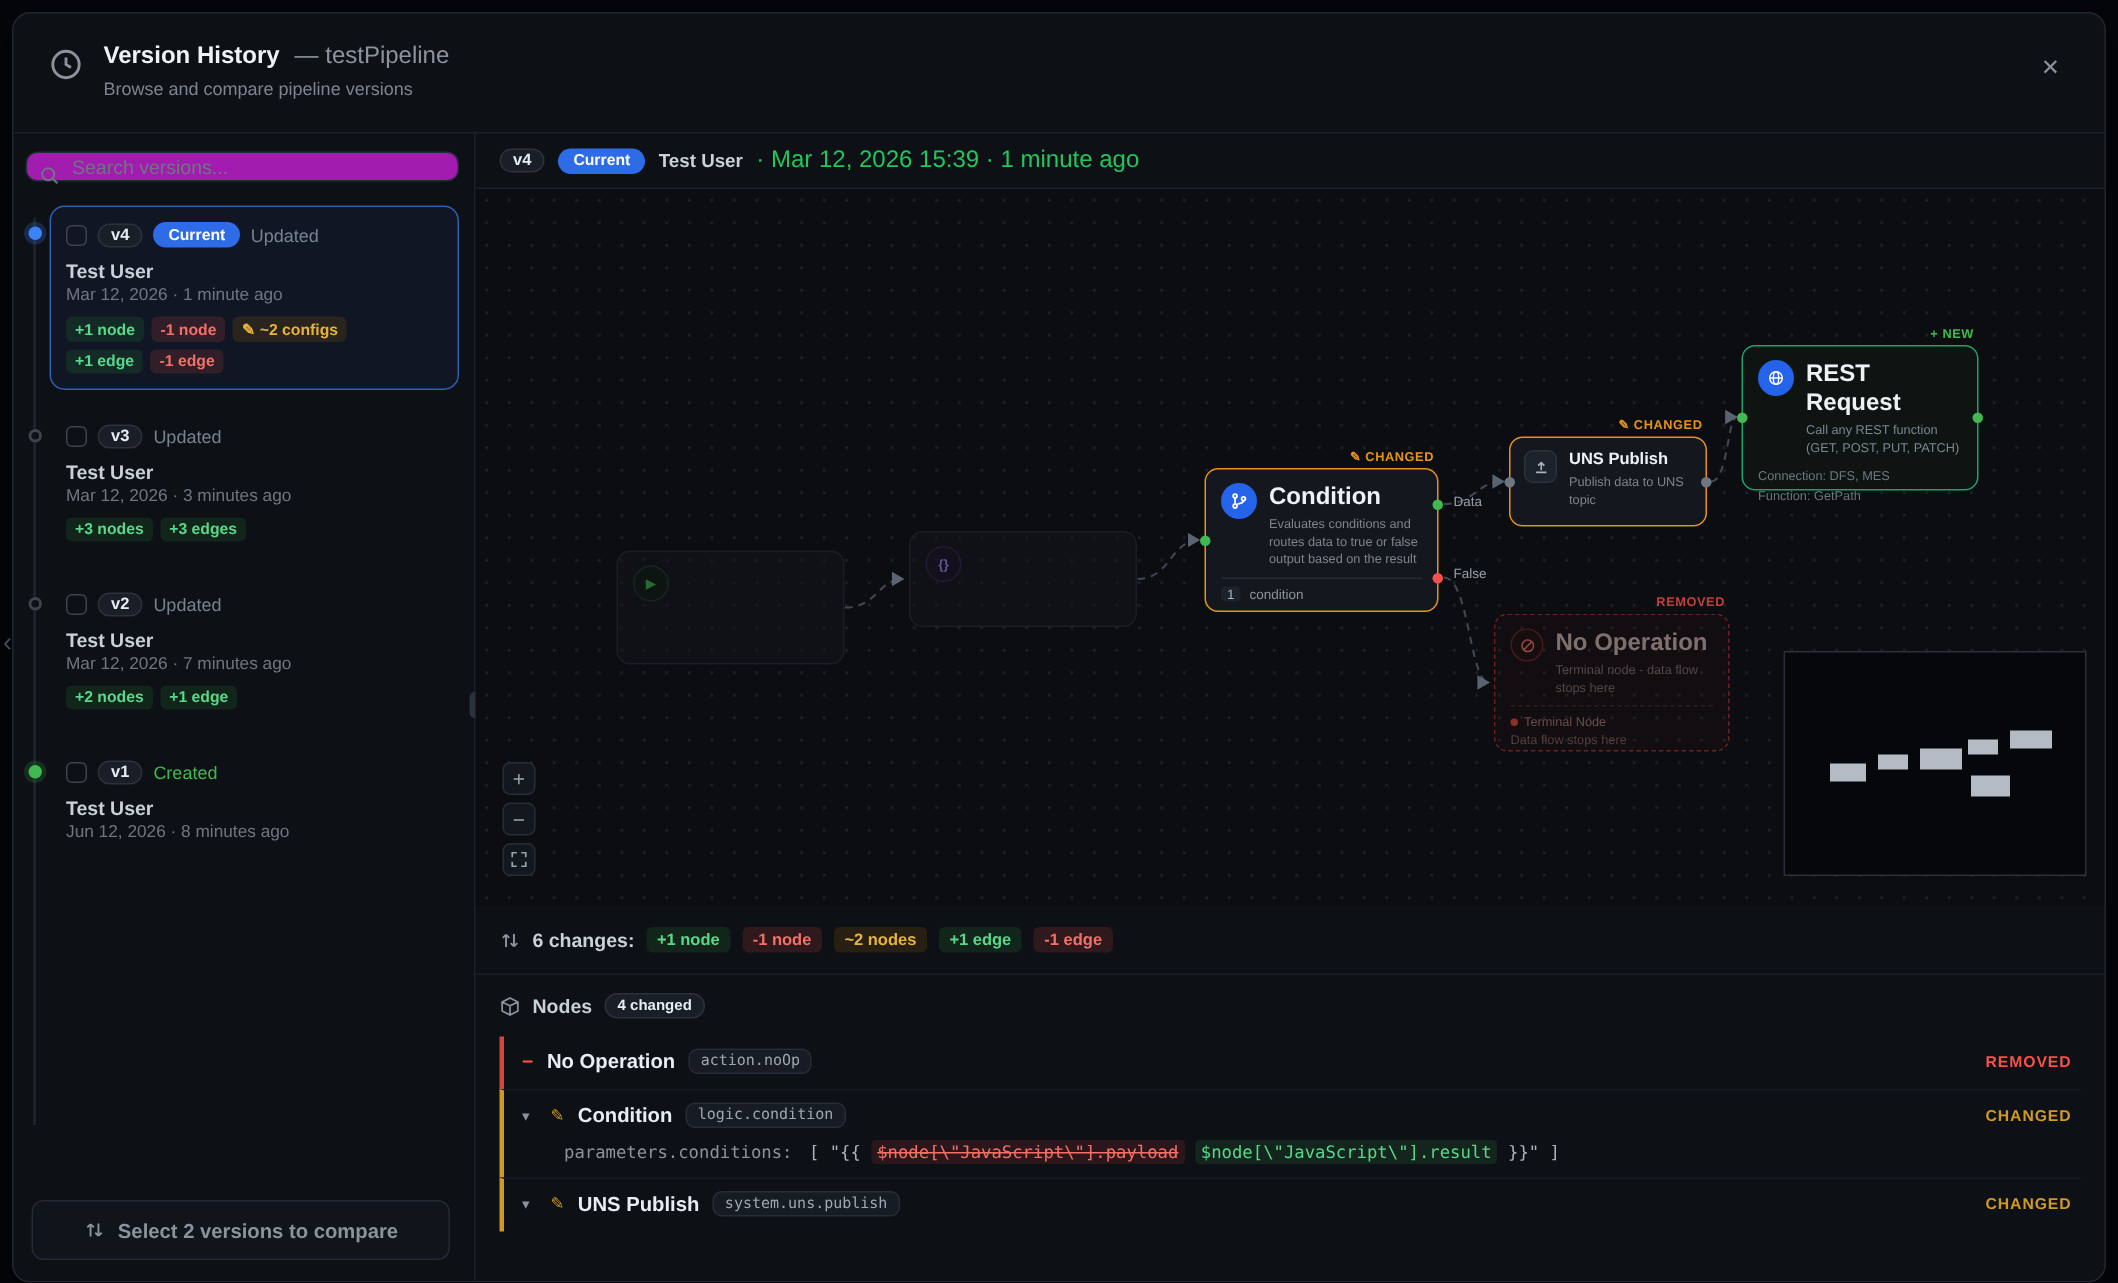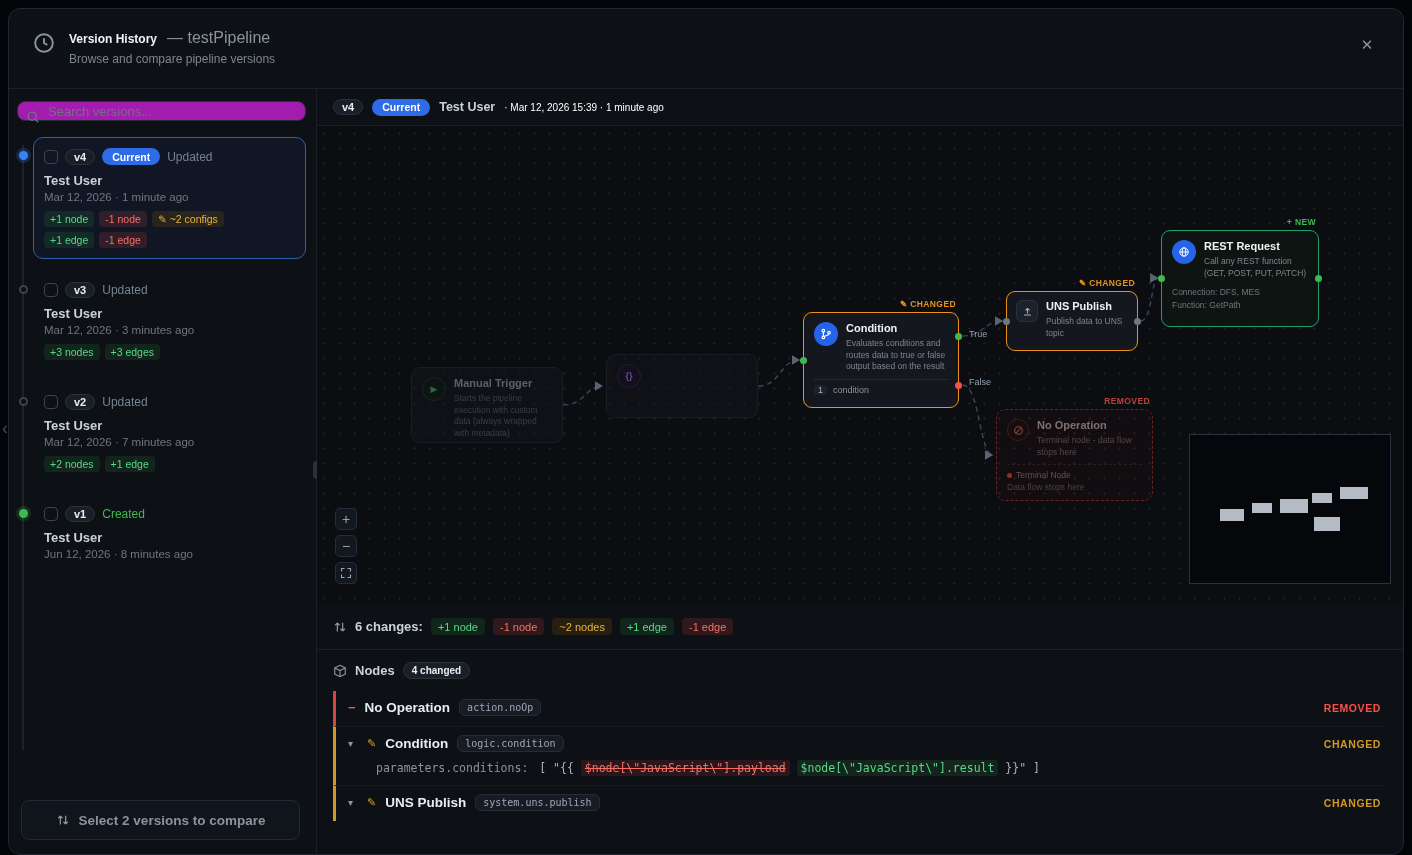--- a/index.html
+++ b/index.html
@@ -10,21 +10,21 @@
 
   .modal { position:absolute; left:8px; top:8px; right:8px; bottom:0;
            background:#0d1015; border:1px solid #202632; border-radius:12px;
            display:flex; flex-direction:column; overflow:hidden; box-shadow:0 10px 40px rgba(0,0,0,.6); }
 
   
   .modal-header { flex:none; height:80px; display:flex; align-items:flex-start; gap:14px;
                   padding:20px 24px 0; border-bottom:1px solid #1a202a; position:relative; }
   .h-clock { color:#8b949e; margin-top:3px; }
   .h-titlerow { display:flex; align-items:baseline; gap:10px; }
-  .h-title { font-size:12px; font-weight:700; color:#f0f3f6; }
+  .h-title { font-size:16px; font-weight:700; color:#f0f3f6; }
   .h-pipeline { font-size:16px; color:#8b949e; }
   .h-sub { font-size:12px; color:#7d8590; margin-top:5px; }
   .close-btn { position:absolute; top:22px; right:22px; width:28px; height:28px; display:flex;
                align-items:center; justify-content:center; color:#8b949e; font-size:15px; cursor:pointer; }
 
   .body { flex:1; display:flex; min-height:0; }
 
   
   .sidebar { width:308px; flex:none; border-right:1px solid #1a202a; display:flex; flex-direction:column; position:relative; }
   .search-wrap { margin:12px 10px 4px 8px; position:relative; }
@@ -45,45 +45,45 @@
   .v-row1 { display:flex; align-items:center; gap:7px; }
   .cb { width:14px; height:14px; border:1.5px solid #3d444d; border-radius:4px; flex:none; cursor:pointer; }
   .v-tag { font-size:11px; font-weight:700; color:#e6edf3; background:#1a1f27; border:1px solid #2b323c;
            border-radius:999px; padding:1px 8px; }
   .pill-current { font-size:10.5px; font-weight:700; color:#fff; background:#2e6be6; border-radius:999px; padding:2.5px 10px; }
   .v-action { font-size:12px; color:#768390; }
   .v-action.created { color:#3fb950; }
   .v-user { margin:8px 0 3px; font-size:13px; font-weight:600; color:#c9d1d9; }
   .v-date { font-size:11.5px; color:#6e7681; }
   .v-badges { margin-top:8px; display:flex; flex-wrap:wrap; gap:5px; max-width:222px; }
-  .badge { font-size:10.5px; font-weight:400; padding:2px 6px; border-radius:4px; display:inline-flex; align-items:center; gap:3px; }
+  .badge { font-size:10.5px; font-weight:700; padding:2px 6px; border-radius:4px; display:inline-flex; align-items:center; gap:3px; }
   .b-add    { color:#57d98a; background:rgba(46,160,67,.15); }
   .b-remove { color:#f47067; background:rgba(248,81,73,.15); }
   .b-change { color:#e8b339; background:rgba(187,128,9,.15); }
 
   .resize-handle { position:absolute; right:-5px; top:372px; width:8px; height:18px; background:#2a313c; border-radius:4px; cursor:col-resize; }
 
   .compare-btn { flex:none; margin:10px 16px 14px 12px; height:40px; display:flex; align-items:center; justify-content:center;
                  gap:9px; background:#10141b; border:1px solid #232a35; border-radius:8px; color:#8b949e;
                  font-size:13.5px; font-weight:600; cursor:pointer; }
 
   
   .main { flex:1; display:flex; flex-direction:column; min-width:0; }
   .canvas-header { flex:none; height:37px; display:flex; align-items:center; gap:9px; padding:0 16px; border-bottom:1px solid #1a202a; }
   .ch-user { font-size:12.5px; font-weight:600; color:#c9d1d9; }
-  .ch-meta { font-size:10px; color:#ffffff; }
+  .ch-meta { font-size:16px; color:#22c55e; }
 
   .canvas { flex:none; height:478px; position:relative; overflow:hidden; background-color:#0b0d11;
             background-image:radial-gradient(circle,#1a1f27 1px, transparent 1.2px); background-size:15px 15px; }
   .edges { position:absolute; left:0; top:0; width:100%; height:100%; }
 
   .cnode { position:absolute; border-radius:9px; padding:9px 10px; }
   .n-head { display:flex; gap:8px; align-items:flex-start; }
   .n-icon { width:24px; height:24px; border-radius:50%; flex:none; display:flex; align-items:center; justify-content:center; }
-  .n-title { font-size:11px; font-weight:700; line-height:1.2; }
+  .n-title { font-size:16px; font-weight:700; line-height:1.2; }
   .n-desc { font-size:8.5px; line-height:1.35; margin-top:3px; }
   .n-tag { position:absolute; top:-14px; right:2px; font-size:8.5px; font-weight:800; letter-spacing:.4px; }
   .port { position:absolute; width:7px; height:7px; border-radius:50%; }
 
   .node-dim { background:#13161c; border:1px solid #252b35; opacity:.55; }
   .node-dim .n-title { color:#9aa4af; }
   .node-dim .n-desc { color:#5b636d; }
   .icon-mt { background:#0f1a14; border:1px solid #1f3a2a; color:#3fb950; font-size:9px; }
   .icon-js { background:#1a1426; border:1px solid #33254d; color:#a78bfa; font-size:9px; font-weight:700; }
 
@@ -293,24 +293,20 @@
               <path d="M441 260 C463 260 463 234 482 234" marker-end="url(#arr)"></path>
               <path d="M645 210 C666 210 666 195 685 195" marker-end="url(#arr)"></path>
               <path d="M823 195 C834 195 834 152 840 152" marker-end="url(#arr)"></path>
               <path d="M645 259 C662 259 662 329 675 329" marker-end="url(#arr)"></path>
             </g>
           </svg>
 
           <div class="cnode node-dim" style="left:94px; top:241px; width:152px; height:76px;">
             <div class="n-head">
               <span class="n-icon icon-mt">▶</span>
-              <div>
-                <div class="n-title">Manual Trigger</div>
-                <div class="n-desc">Starts the pipeline execution with custom data (always wrapped with metadata)</div>
-              </div>
             </div>
           </div>
 
           <div class="cnode node-dim" style="left:289px; top:228px; width:152px; height:64px;">
             <div class="n-head">
               <span class="n-icon icon-js">{}</span>
             </div>
           </div>
 
           <div class="cnode node-cond">
@@ -330,21 +326,21 @@
               </div>
             </div>
             <div class="n-footer">
               <span class="n-count">1</span>
               <span>condition</span>
             </div>
             <span class="port" style="left:-4px; top:44px; background:#3fb950;"></span>
             <span class="port" style="right:-4px; top:20px; background:#3fb950;"></span>
             <span class="port" style="right:-4px; top:69px; background:#f85149;"></span>
           </div>
-          <span class="edge-label" style="left:652px; top:203px;">True</span>
+          <span class="edge-label" style="left:652px; top:203px;">Data</span>
           <span class="edge-label" style="left:652px; top:251px;">False</span>
 
           <div class="cnode node-uns">
             <span class="n-tag tag-changed">✎ CHANGED</span>
             <div class="n-head">
               <span class="n-icon icon-uns">
                 <svg class="ic" width="11" height="11" viewBox="0 0 16 16" fill="none" stroke="currentColor" stroke-width="1.6">
                   <path d="M8 11 V3.5 M5 6.5 L8 3.5 L11 6.5 M3 13 H13"></path>
                 </svg>
               </span>

